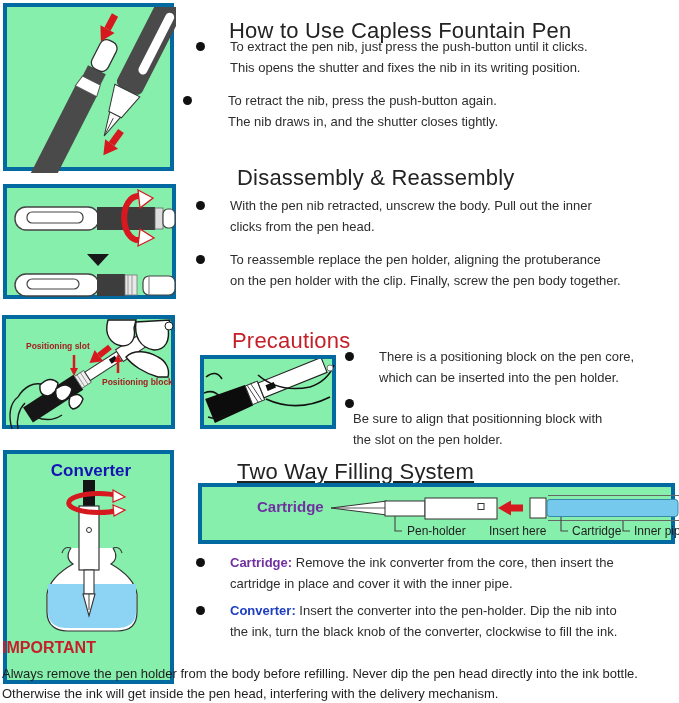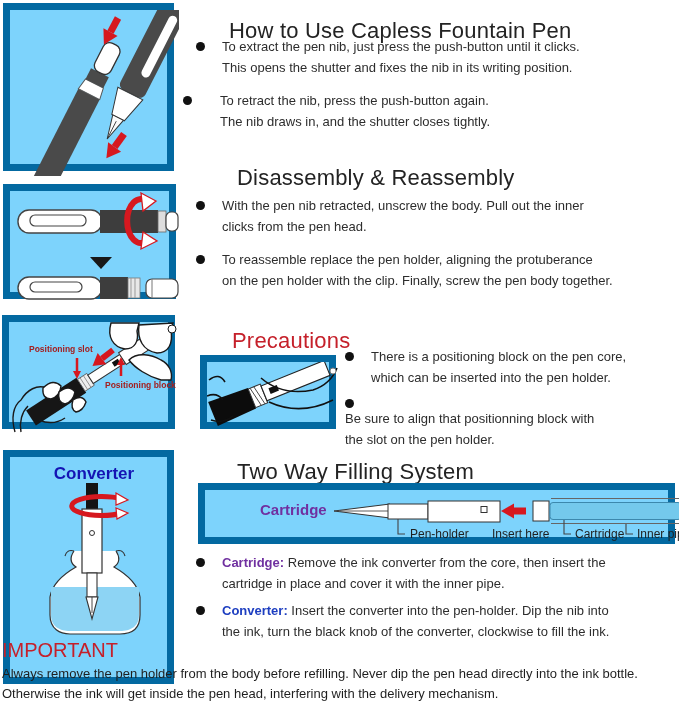--- a/index.html
+++ b/index.html
@@ -1,28 +1,28 @@
 <!DOCTYPE html>
 <html style="--accent-red: #c5202a; --arrow-red: #d6181f; --purple: #7030a0; --blue: #1d3ec0; --figure-blue: #1414b4; --label-dark-red: #a32020; --ink-blue: #8dd4f4; --cartridge-blue: #74c9ec;"><head>
 <meta charset="utf-8">
 <style>
   html,body{margin:0;padding:0;background:#fff;}
   #page{position:relative;width:679px;height:703px;background:#fff;overflow:hidden;
         font-family:"Liberation Sans","DejaVu Sans",sans-serif;color:#2d2d2d;}
   .abs{position:absolute;}
-  .figbox{position:absolute;background:#7dd3fc;border:7px solid #0369a1;box-sizing:border-box;}
+  .figbox{position:absolute;background:#86efac;border:4px solid #0369a1;box-sizing:border-box;}
   h2.sec{margin:16px;font-size:22px;font-weight:400;color:#232323;letter-spacing:.2px;white-space:pre;}
   h2.sec.red{color:var(--accent-red);}
   .bullet{position:absolute;display:flex;align-items:flex-start;}
   .dot{flex:none;width:9px;height:9px;border-radius:50%;background:#111;margin-top:6px;margin-right:17px;}
-  .bt{font-size:13px;line-height:21px;white-space:pre;color:#2d2d2d;}
+  .bt{font-size:13px;line-height:21px;white-space:pre;color:#2d2d2d;margin-left:8px;}
   .lead{font-weight:700;}
   .lead.purple{color:var(--purple);}
   .lead.blue{color:var(--blue);}
-  .important{position:absolute;left:2px;top:639px;font-size:20px;font-weight:400;color:var(--accent-red);}
+  .important{position:absolute;left:2px;top:639px;font-size:16px;font-weight:700;color:var(--accent-red);}
   .footline{position:absolute;left:2px;font-size:13px;line-height:16px;color:#1f1f1f;white-space:pre;}
   
   .red-f{fill:var(--arrow-red);}
   .red-s{stroke:var(--arrow-red);}
   .lab-red{fill:var(--label-dark-red);font-weight:700;}
   .fig-title-blue{fill:var(--figure-blue);font-weight:700;}
   .fig-title-purple{fill:var(--purple);font-weight:700;}
   svg{display:block;}
   svg text{font-family:"Liberation Sans","DejaVu Sans",sans-serif;}
 </style>
@@ -193,21 +193,21 @@
     <span class="dot"></span>
     <div class="bt">There is a positioning block on the pen core,
 which can be inserted into the pen holder.</div>
   </div>
   <div class="bullet" style="left:345px;top:393px;flex-direction:column;">
     <span class="dot"></span>
     <div class="bt">Be sure to align that positionning block with
 the slot on the pen holder.</div>
   </div>
 
-  <h2 class="sec abs" style="left:221px;top:443px;">Two Way Filling System</h2>
+  <h2 class="sec abs" style="left:221px;top:443px;text-decoration:underline;">Two Way Filling System</h2>
 
   <div class="figbox" style="left:3px;top:450px;width:171px;height:234px;">
     <svg width="169" height="179" viewBox="0 0 169 179">
       <text x="84" y="22" font-size="17" text-anchor="middle" class="fig-title-blue">Converter</text>
 
       <g>
         <path d="M64 94 C60 100 60 106 66 110 C52 118 42 128 40 140 L40 158 C40 172 50 177 60 177 L110 177 C122 177 130 172 130 158 L130 140 C128 128 118 118 104 110 C110 106 110 100 106 94" fill="#fff" stroke="#333" stroke-width="1.2"></path>
         <path d="M41 130 L129 130 L129 158 C129 170 120 174 110 174 L60 174 C50 174 41 170 41 158 Z" fill="var(--ink-blue)"></path>
         <path d="M64 94 q-7 -2 -9 5" fill="none" stroke="#333" stroke-width="1.1"></path>
         <path d="M106 94 q7 -2 9 5" fill="none" stroke="#333" stroke-width="1.1"></path>

